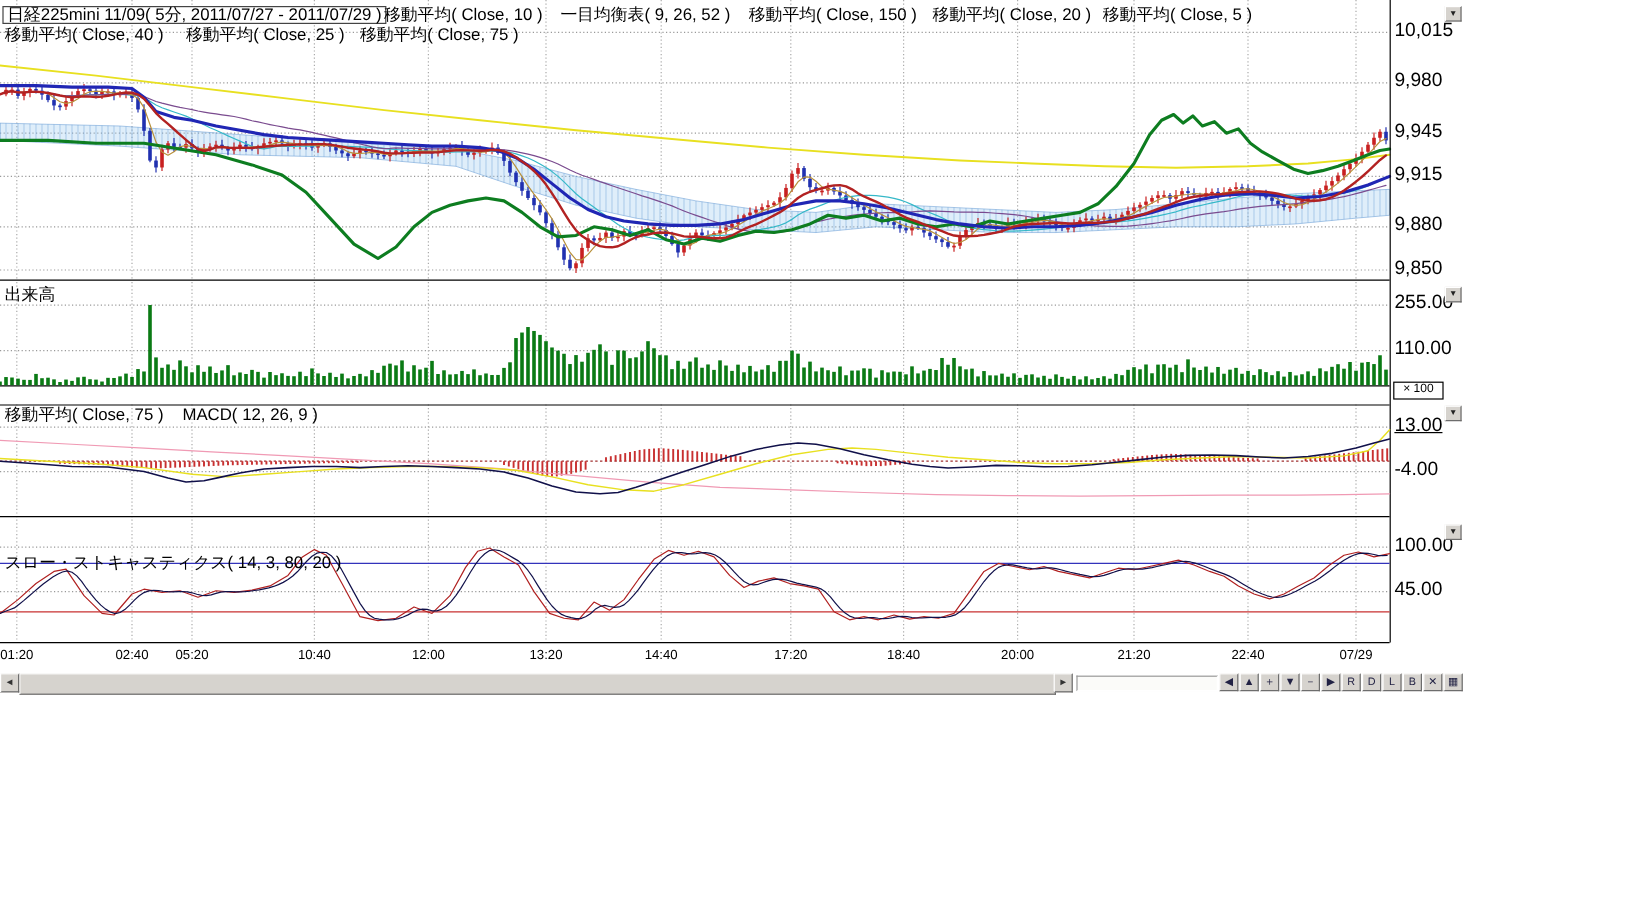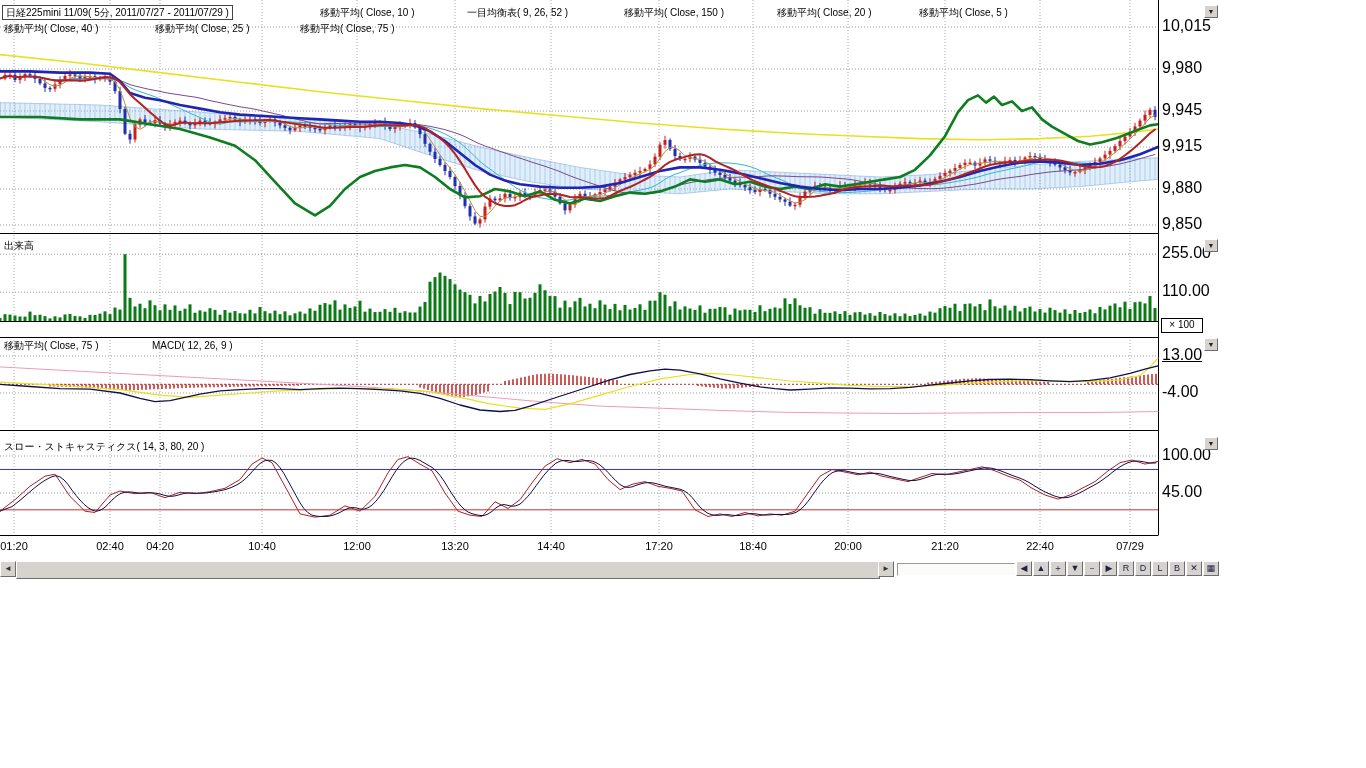--- a/index.html
+++ b/index.html
@@ -1,19 +1,19 @@
 <!DOCTYPE html>
 <html><head>
 <meta charset="utf-8">
 <style>
   html,body{margin:0;padding:0;background:#fff;}
   .screen{position:relative;width:1366px;height:768px;background:#ffffff;overflow:hidden;
           font-family:"Liberation Sans",sans-serif;color:#000;}
   svg{position:absolute;left:0;top:0;}
-  .lbl{position:absolute;font-size:10px;white-space:nowrap;line-height:13px;}
+  .lbl{position:absolute;font-size:14px;white-space:nowrap;line-height:13px;}
   .series{border:1px solid #444;padding:0 3px;background:#fff;}
   .tick{position:absolute;left:1162px;width:46px;font-size:16px;line-height:12px;white-space:nowrap;}
   .ttick{position:absolute;top:540px;width:40px;text-align:center;font-size:11px;white-space:nowrap;}
   .multbox{position:absolute;left:1161px;top:318px;width:40px;height:13px;border:1px solid #000;
            font-size:10px;line-height:12px;text-align:center;background:#fff;}
   .mm{position:absolute;left:1204px;width:14px;height:13px;background:#d6d3ce;
       border:1px solid;border-color:#fff #6d6d6d #6d6d6d #fff;font-size:7px;line-height:11px;
       text-align:center;padding:0;color:#222;cursor:default;}
   .sbarrow{position:absolute;top:561px;width:16px;height:16px;background:#d6d3ce;
       border:1px solid;border-color:#fff #6d6d6d #6d6d6d #fff;font-size:8px;line-height:14px;
@@ -1216,40 +1216,40 @@
   <span class="lbl" style="left:777px;top:6px;">移動平均( Close, 20 )</span>
   <span class="lbl" style="left:919px;top:6px;">移動平均( Close, 5 )</span>
 
   <span class="lbl" style="left:4px;top:22px;">移動平均( Close, 40 )</span>
   <span class="lbl" style="left:155px;top:22px;text-align:right;">移動平均( Close, 25 )</span>
   <span class="lbl" style="left:300px;top:22px;">移動平均( Close, 75 )</span>
 
   <span class="lbl" style="left:4px;top:239px;">出来高</span>
   <span class="lbl" style="left:4px;top:339px;">移動平均( Close, 75 )</span>
   <span class="lbl" style="left:152px;top:339px;">MACD( 12, 26, 9 )</span>
-  <span class="lbl" style="left:4px;top:440px;">スロー・ストキャスティクス( 14, 3, 80, 20 )</span>
+  <span class="lbl" style="left:4px;top:462px;">スロー・ストキャスティクス( 14, 3, 80, 20 )</span>
 
   <span class="tick" style="top:20px;">10,015</span>
   <span class="tick" style="top:62px;">9,980</span>
   <span class="tick" style="top:104px;">9,945</span>
   <span class="tick" style="top:140px;">9,915</span>
   <span class="tick" style="top:182px;">9,880</span>
   <span class="tick" style="top:218px;">9,850</span>
   <span class="tick" style="top:247px;">255.00</span>
   <span class="tick" style="top:285px;">110.00</span>
   <span class="tick" style="top:349px;text-decoration:underline;">13.00</span>
   <span class="tick" style="top:386px;">-4.00</span>
   <span class="tick" style="top:449px;">100.00</span>
   <span class="tick" style="top:486px;">45.00</span>
 
   <span class="multbox">× 100</span>
 
   <span class="ttick" style="left:-6px;">01:20</span>
   <span class="ttick" style="left:90px;">02:40</span>
-  <span class="ttick" style="left:140px;">04:20</span>
+  <span class="ttick" style="left:140px;">05:20</span>
   <span class="ttick" style="left:242px;">10:40</span>
   <span class="ttick" style="left:337px;">12:00</span>
   <span class="ttick" style="left:435px;">13:20</span>
   <span class="ttick" style="left:531px;">14:40</span>
   <span class="ttick" style="left:639px;">17:20</span>
   <span class="ttick" style="left:733px;">18:40</span>
   <span class="ttick" style="left:828px;">20:00</span>
   <span class="ttick" style="left:925px;">21:20</span>
   <span class="ttick" style="left:1020px;">22:40</span>
   <span class="ttick" style="left:1110px;">07/29</span>

